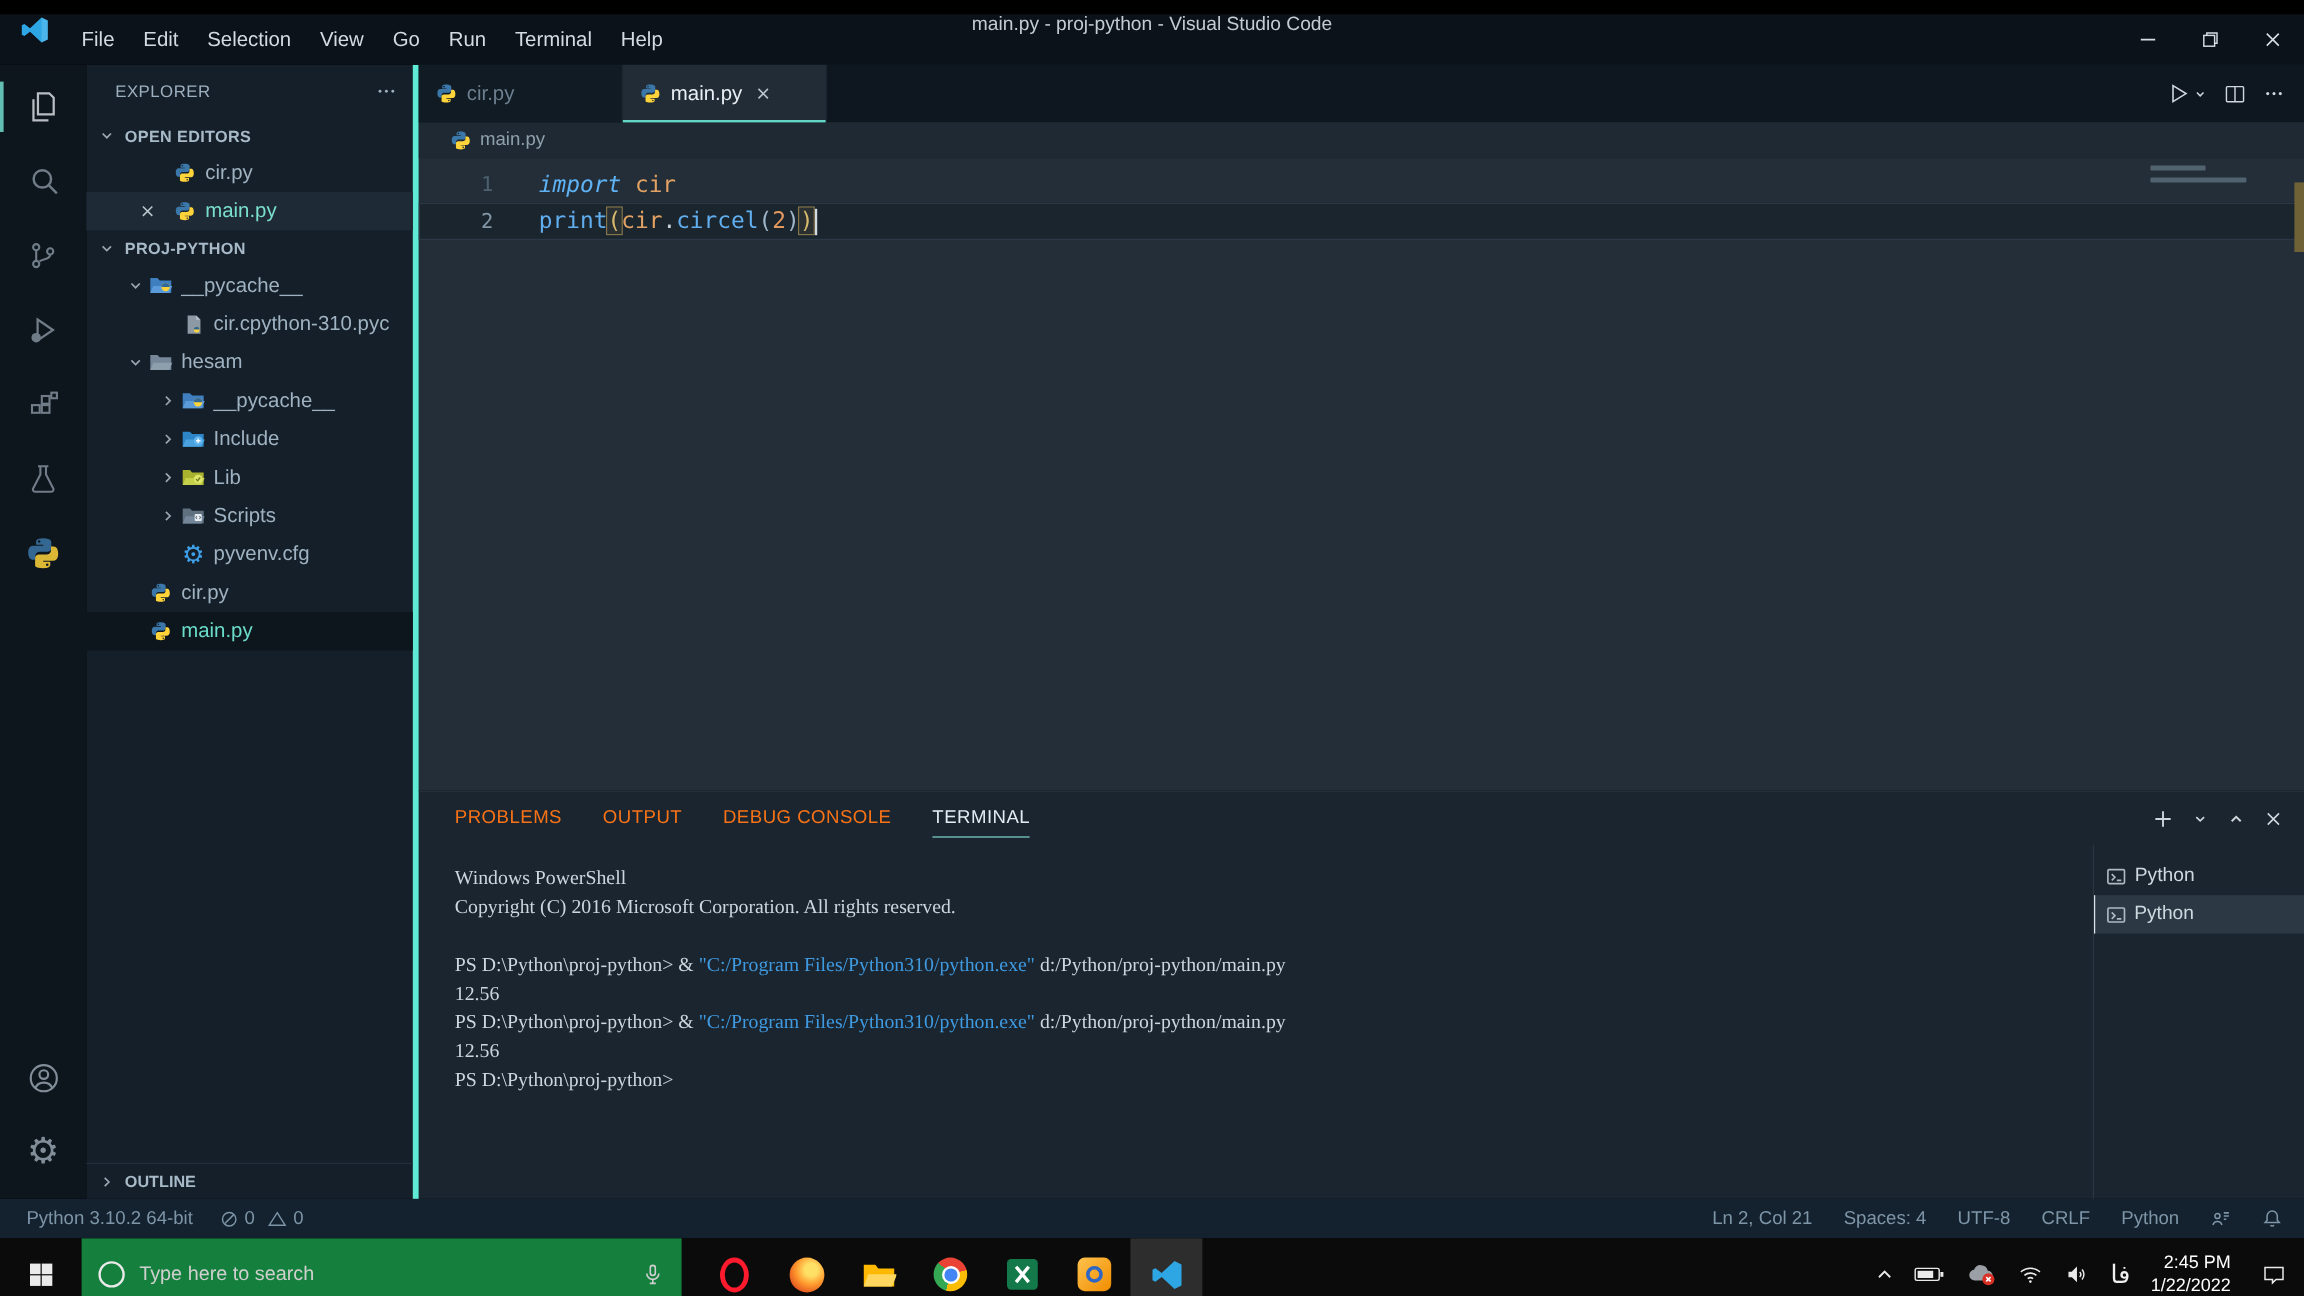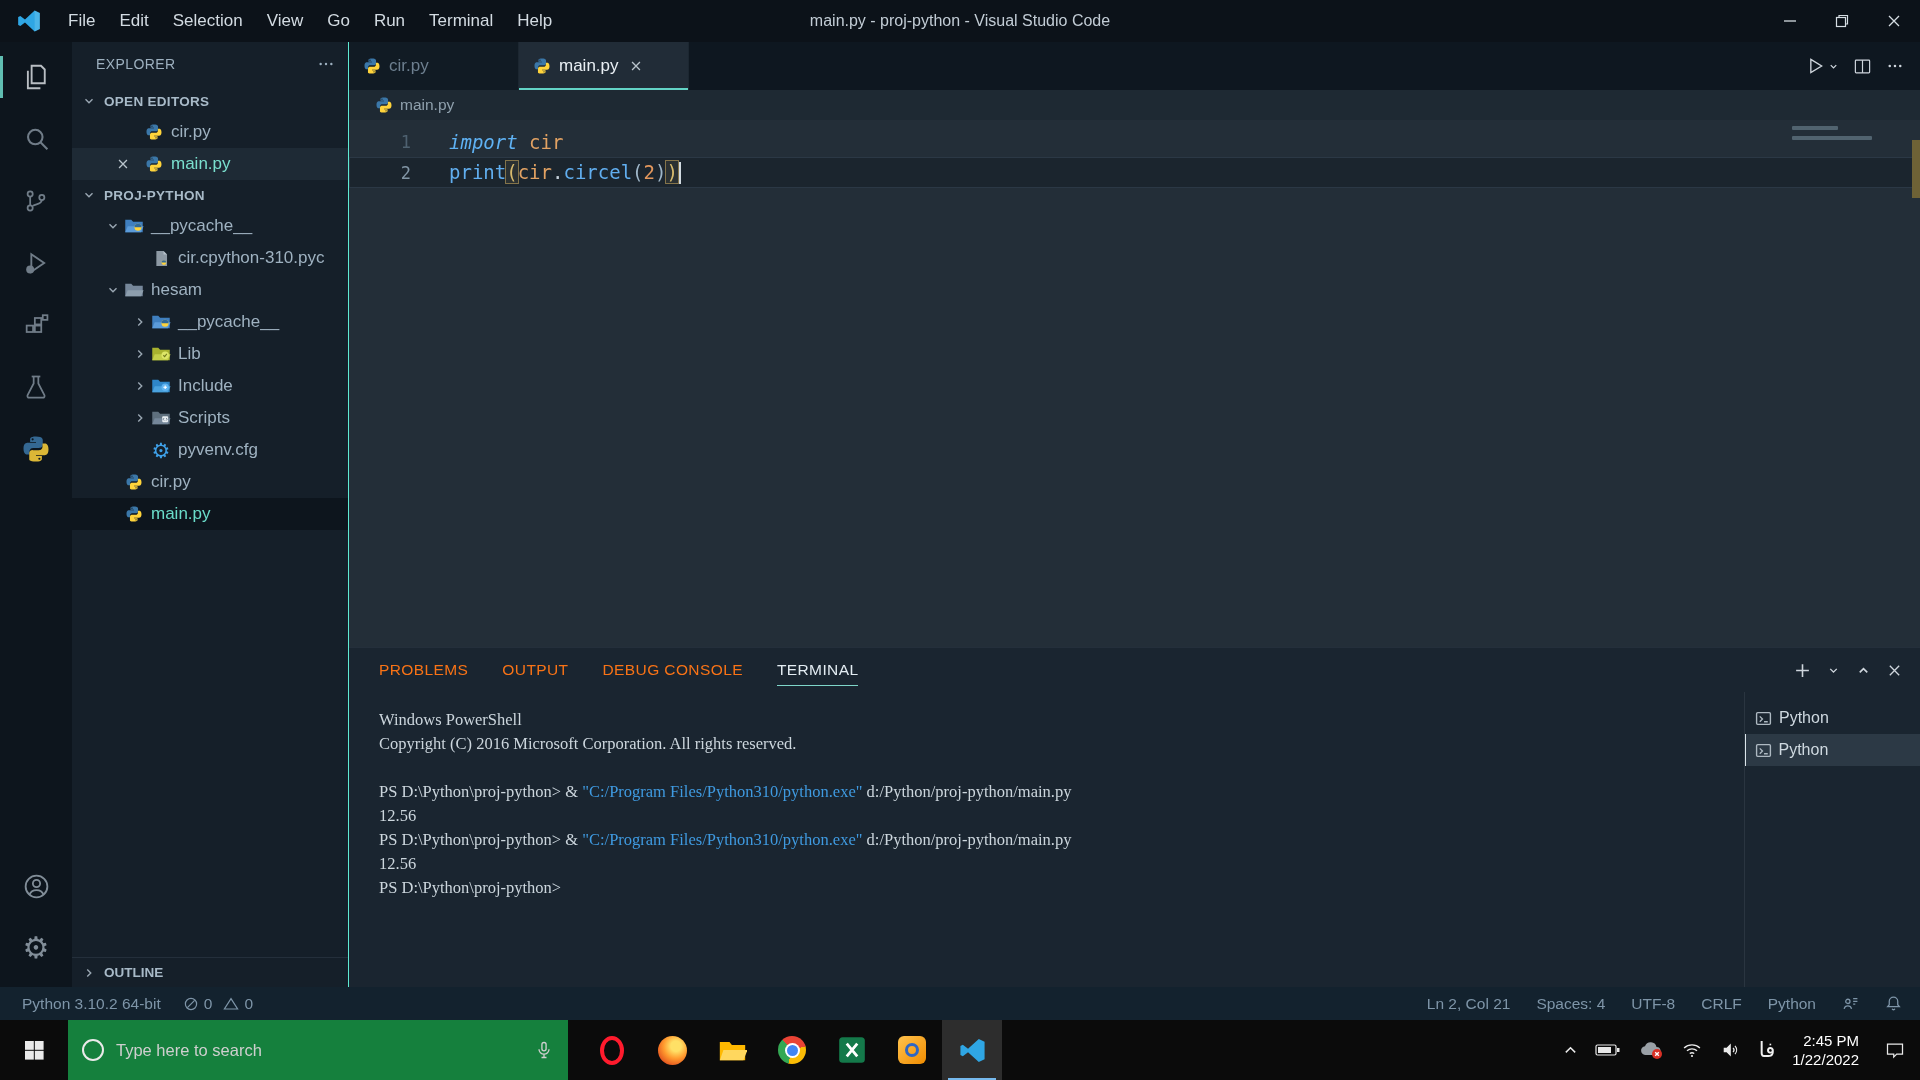--- a/index.html
+++ b/index.html
@@ -1,38 +1,38 @@
 <!DOCTYPE html>
 <html><head>
 <meta charset="utf-8">
 <style>
   * { margin:0; padding:0; box-sizing:border-box; }
   html,body { width:1920px; height:1080px; overflow:hidden; background:#000;
     font-family:"Liberation Sans", sans-serif; -webkit-font-smoothing:antialiased; }
   svg { display:block; }
 
   
-  .titlebar { height:42px; background:#0c1219; display:flex; align-items:center; position:relative; }
+  .titlebar { height:42px; background:#0c1219; display:flex; align-items:flex-start; position:relative;margin-top:12px; }
   .tb-logo { width:26px; height:26px; margin:0 14px 0 16px; }
   .menu-bar { display:flex; align-items:center; height:100%; }
   .menu-item { padding:0 12px; font-size:17px; color:#d3dbe2; line-height:42px; cursor:default; }
   .win-title { position:absolute; left:0; right:0; text-align:center; font-size:16px; color:#c2ccd5; pointer-events:none; }
   .win-controls { margin-left:auto; display:flex; height:100%; z-index:2; }
   .win-btn { width:52px; height:100%; display:flex; align-items:center; justify-content:center; color:#d6dde3; }
 
   
   .workbench { height:945px; display:flex; }
 
   .activitybar { width:72px; background:#0d151d; display:flex; flex-direction:column; align-items:center; padding-top:4px; }
   .ab-item { width:72px; height:62px; display:flex; align-items:center; justify-content:center; position:relative; opacity:.85; }
   .ab-item.active::before { content:""; position:absolute; left:0; top:10px; bottom:10px; width:2.5px; background:#6fdccd; }
   .ab-spacer { flex:1; }
   .ab-gear { font-size:30px; color:#96a3ae; line-height:1; }
 
-  .sidebar { width:277px; background:#151f29; display:flex; flex-direction:column; border-right:1px solid #5eead4; }
+  .sidebar { width:277px; background:#151f29; display:flex; flex-direction:column; border-right:5px solid #5eead4; }
   .sb-title-row { height:44px; display:flex; align-items:center; padding:0 14px 0 24px; }
   .sb-title { font-size:14px; letter-spacing:.4px; color:#9db0bf; }
   .sb-ellipsis { margin-left:auto; color:#9db0bf; }
   .sb-section-header { height:30px; display:flex; align-items:center; gap:4px; padding-left:6px; color:#a8bac8; font-weight:bold; font-size:13.5px; letter-spacing:.3px; }
   .sb-row { height:32px; display:flex; align-items:center; font-size:17px; color:#9fb2c1; cursor:default; }
   .sb-row .sb-label { margin-left:7px; white-space:nowrap; }
   .oe-row { padding-left:44px; }
   .oe-close { width:28px; display:flex; align-items:center; }
   .oe-row.active { background:#1e2a35; }
   .oe-row.active .sb-label { color:#7adfce; }
@@ -352,43 +352,43 @@
           <span class="sb-label">__pycache__</span>
         </div>
         <div class="sb-row tree-row" style="padding-left: 57px;">
           <span class="chev-slot">
             <svg width="14" height="14" viewBox="0 0 16 16" fill="none" stroke="#9aa7b2" stroke-width="1.6">
               <path d="M6 4l4 4-4 4"></path>
             </svg>
           </span>
           <span class="sb-icon">
             <svg viewBox="0 0 24 24" width="20" height="20">
+              <path d="M1.5 4.5h7.2l2.2 2.3h11.6v12.7H1.5z" fill="#2e86c9"></path>
+              <path d="M1.5 19.5l3-7.2h19l-3.2 7.2z" fill="#4aa2de"></path>
+              <circle cx="17" cy="13.5" r="4.4" fill="#61b5f2"></circle>
+              <path d="M17 11.3v4.4M14.8 13.5h4.4" stroke="#fff" stroke-width="1.4"></path>
+            </svg>
+          </span>
+          <span class="sb-label">Include</span>
+        </div>
+        <div class="sb-row tree-row" style="padding-left: 57px;">
+          <span class="chev-slot">
+            <svg width="14" height="14" viewBox="0 0 16 16" fill="none" stroke="#9aa7b2" stroke-width="1.6">
+              <path d="M6 4l4 4-4 4"></path>
+            </svg>
+          </span>
+          <span class="sb-icon">
+            <svg viewBox="0 0 24 24" width="20" height="20">
               <path d="M1.5 4.5h7.2l2.2 2.3h11.6v12.7H1.5z" fill="#a8b22f"></path>
               <path d="M1.5 19.5l3-7.2h19l-3.2 7.2z" fill="#c4cf4a"></path>
               <circle cx="17" cy="13.5" r="4.4" fill="#dde668"></circle>
               <path d="M14.8 13.5l1.6 1.6 2.6-3.2" stroke="#737b1e" stroke-width="1.3" fill="none"></path>
             </svg>
           </span>
           <span class="sb-label">Lib</span>
-        </div>
-        <div class="sb-row tree-row" style="padding-left: 57px;">
-          <span class="chev-slot">
-            <svg width="14" height="14" viewBox="0 0 16 16" fill="none" stroke="#9aa7b2" stroke-width="1.6">
-              <path d="M6 4l4 4-4 4"></path>
-            </svg>
-          </span>
-          <span class="sb-icon">
-            <svg viewBox="0 0 24 24" width="20" height="20">
-              <path d="M1.5 4.5h7.2l2.2 2.3h11.6v12.7H1.5z" fill="#2e86c9"></path>
-              <path d="M1.5 19.5l3-7.2h19l-3.2 7.2z" fill="#4aa2de"></path>
-              <circle cx="17" cy="13.5" r="4.4" fill="#61b5f2"></circle>
-              <path d="M17 11.3v4.4M14.8 13.5h4.4" stroke="#fff" stroke-width="1.4"></path>
-            </svg>
-          </span>
-          <span class="sb-label">Include</span>
         </div>
         <div class="sb-row tree-row" style="padding-left: 57px;">
           <span class="chev-slot">
             <svg width="14" height="14" viewBox="0 0 16 16" fill="none" stroke="#9aa7b2" stroke-width="1.6">
               <path d="M6 4l4 4-4 4"></path>
             </svg>
           </span>
           <span class="sb-icon">
             <svg viewBox="0 0 24 24" width="20" height="20">
               <path d="M1.5 4.5h7.2l2.2 2.3h11.6v12.7H1.5z" fill="#5f707e"></path>

